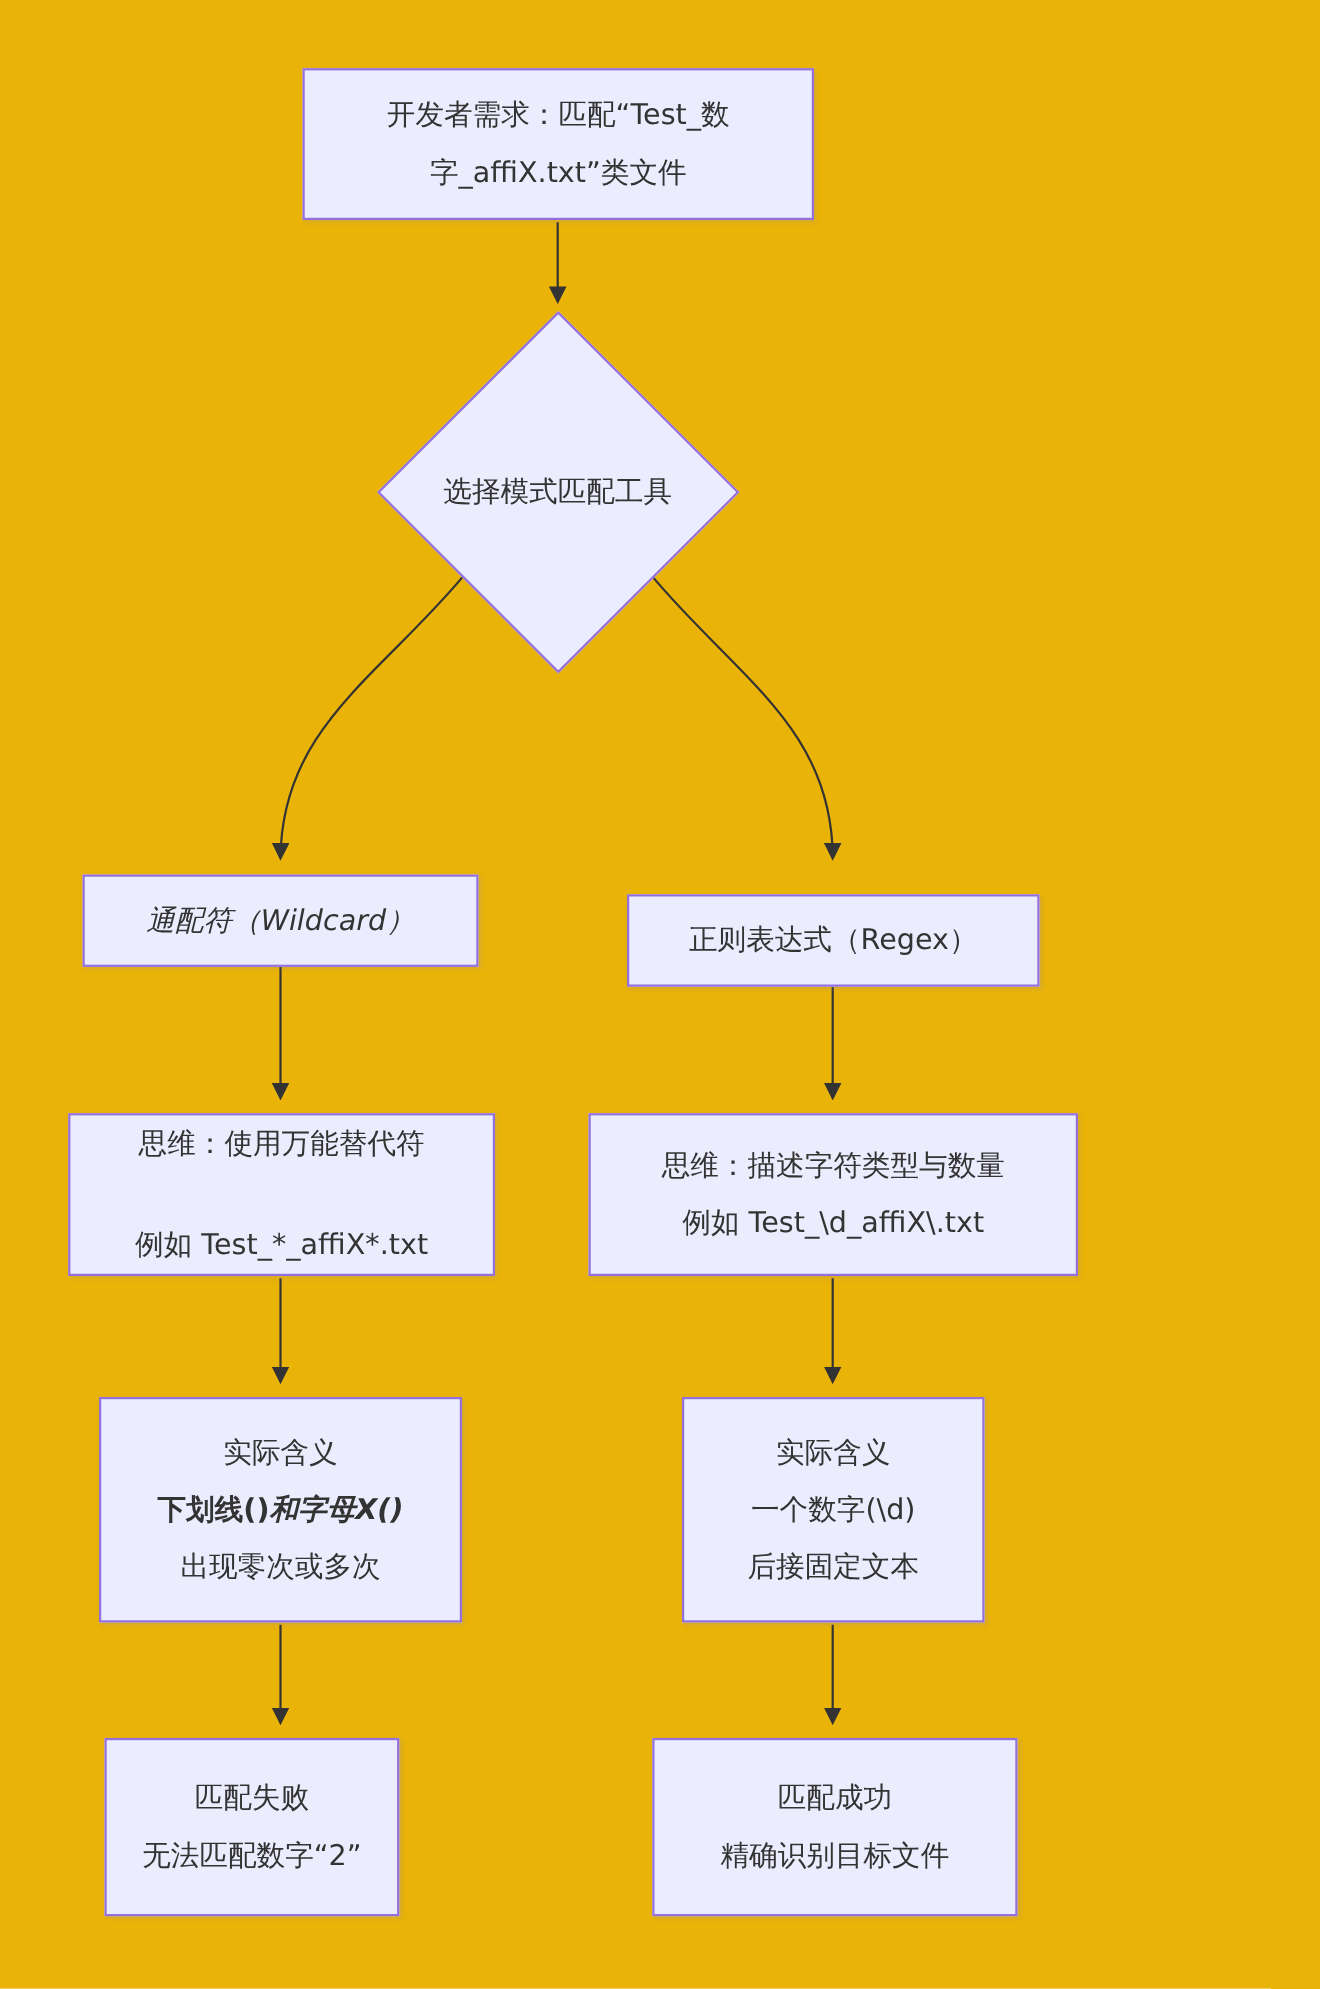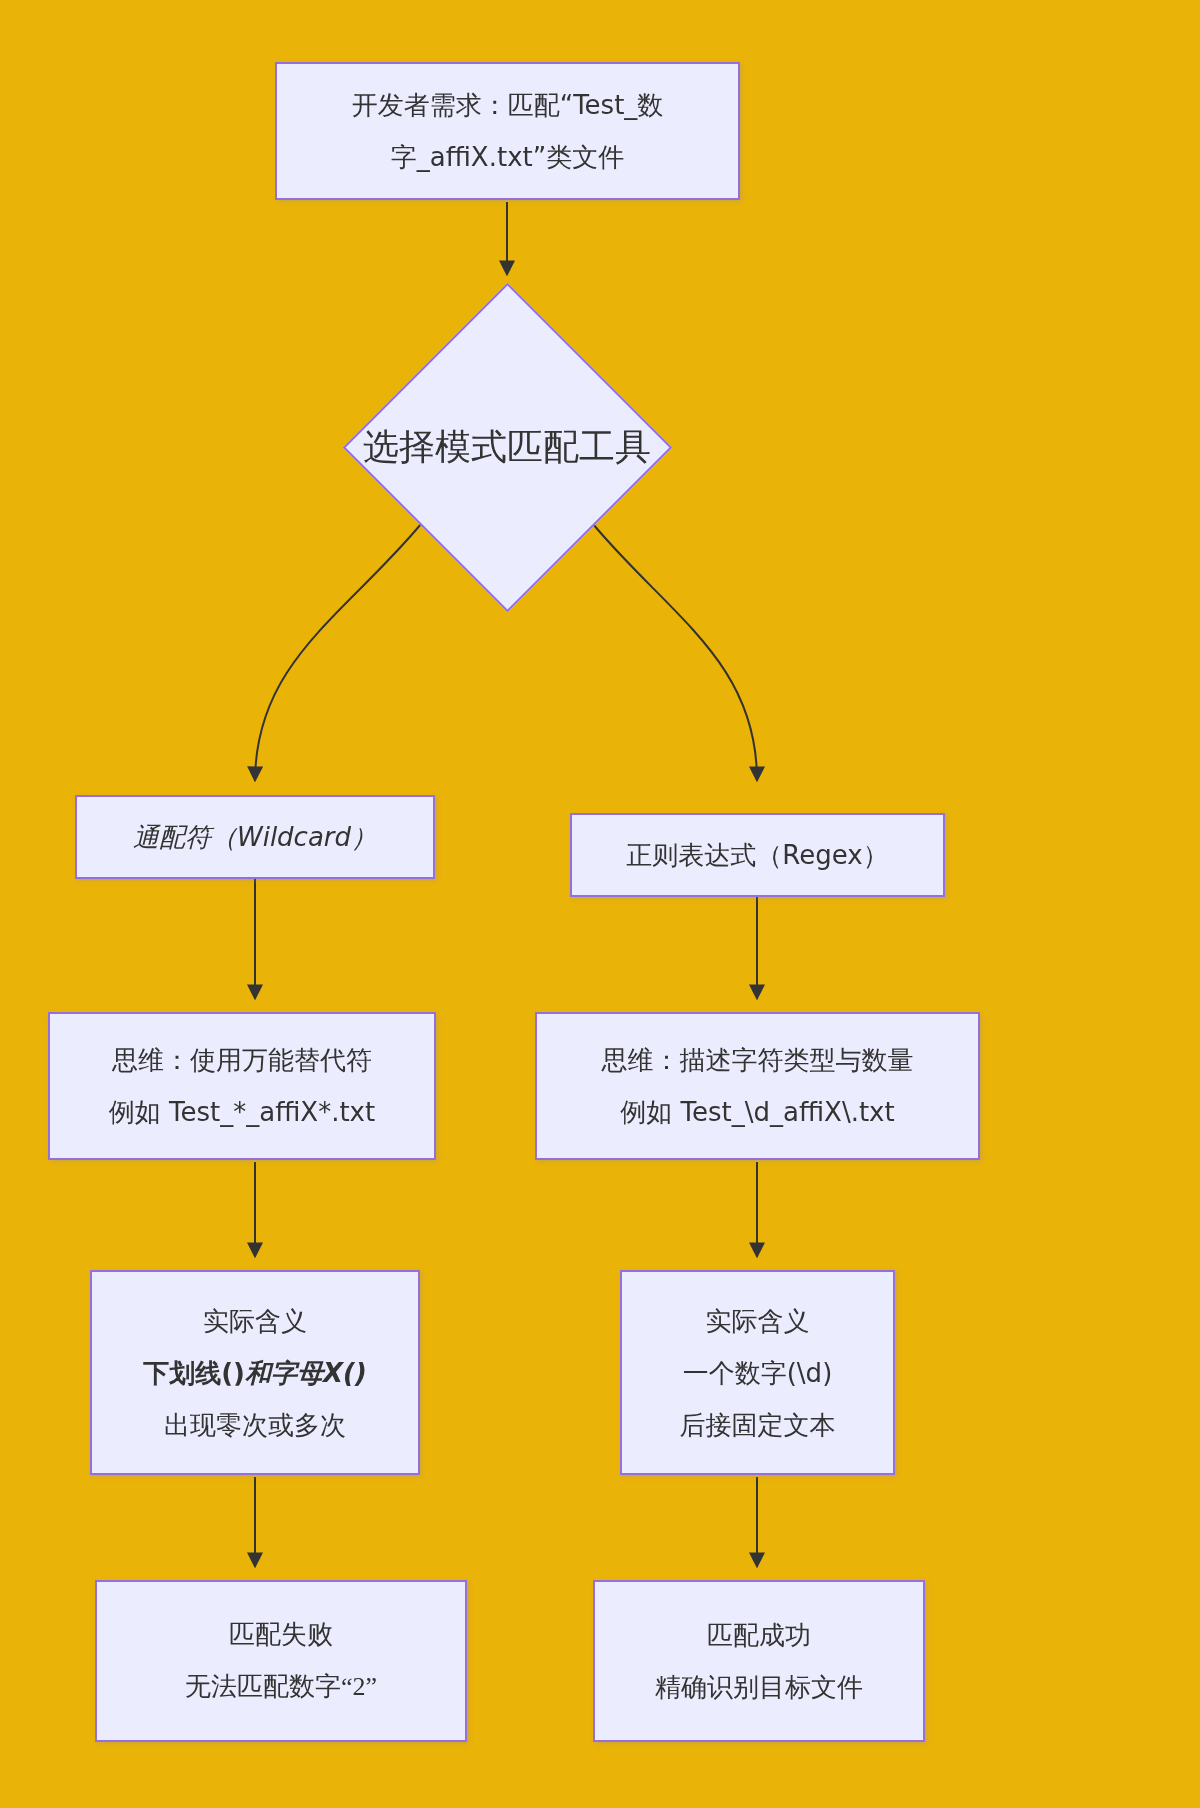--- a/index.html
+++ b/index.html
@@ -38,21 +38,21 @@
     border: 2px solid #9370DB;
     transform: rotate(45deg);
     box-sizing: border-box;
   }
   .diamond-label {
     position: absolute;
     left: 342px;
     top: 421px;
     width: 330px;
     text-align: center;
-    font-size: 36px;
+    font-size: 26px;
     line-height: 52px;
   }
   .node em { font-style: italic; }
   .tline { display: block; }
   .inline-line { display: block; font-weight: bold; }
 </style>
 </head>
 <body>
 
 <div class="canvas">
@@ -83,21 +83,21 @@
   <div class="diamond-label">选择模式匹配工具</div>
 
   <div class="node" style="left:75px; top:795px; width:360px; height:84px;font-style:italic;">
     <span class="tline">通配符（Wildcard）</span>
   </div>
 
   <div class="node" style="left:570px; top:813px; width:375px; height:84px;">
     <span class="tline">正则表达式（Regex）</span>
   </div>
 
-  <div class="node" style="left:48px; top:1012px; width:388px; height:148px;">
+  <div class="node" style="left:62px; top:1012px; width:388px; height:148px;justify-content:space-between;">
     <span class="tline">思维：使用万能替代符</span>
     <span class="tline">例如 Test_*_affiX*.txt</span>
   </div>
 
   <div class="node" style="left:535px; top:1012px; width:445px; height:148px;">
     <span class="tline">思维：描述字符类型与数量</span>
     <span class="tline">例如 Test_\d_affiX\.txt</span>
   </div>
 
   <div class="node" style="left:90px; top:1270px; width:330px; height:205px;">
@@ -105,21 +105,21 @@
     <span class="inline-line"><span>下划线()</span><em>和字母X()</em></span>
     <span class="tline">出现零次或多次</span>
   </div>
 
   <div class="node" style="left:620px; top:1270px; width:275px; height:205px;">
     <span class="tline">实际含义</span>
     <span class="tline">一个数字(\d)</span>
     <span class="tline">后接固定文本</span>
   </div>
 
-  <div class="node" style="left:95px; top:1580px; width:372px; height:162px;font-family:Liberation Serif, serif;">
+  <div class="node" style="left:95px; top:1580px; width:268px; height:162px;">
     <span class="tline">匹配失败</span>
     <span class="tline">无法匹配数字“2”</span>
   </div>
 
   <div class="node" style="left:593px; top:1580px; width:332px; height:162px;">
     <span class="tline">匹配成功</span>
     <span class="tline">精确识别目标文件</span>
   </div>
 
 </div>

